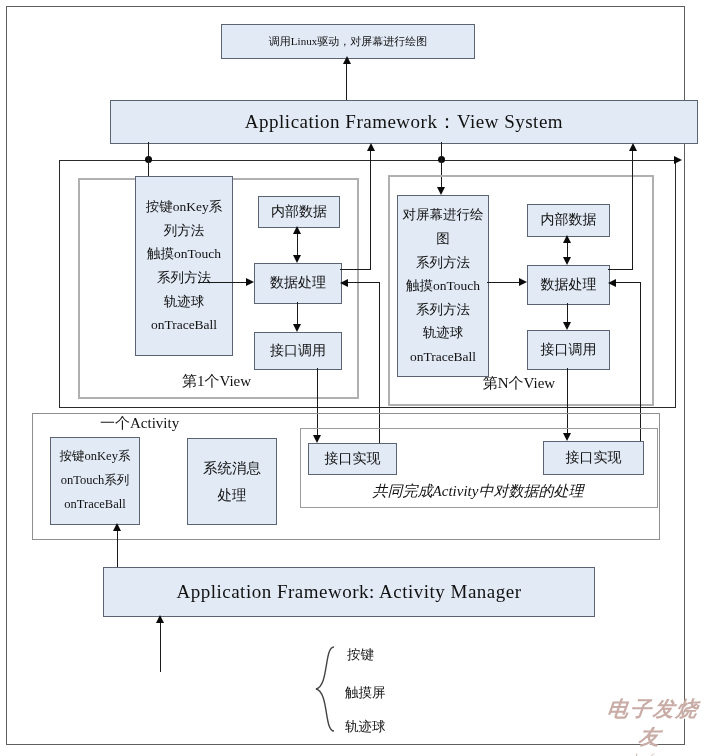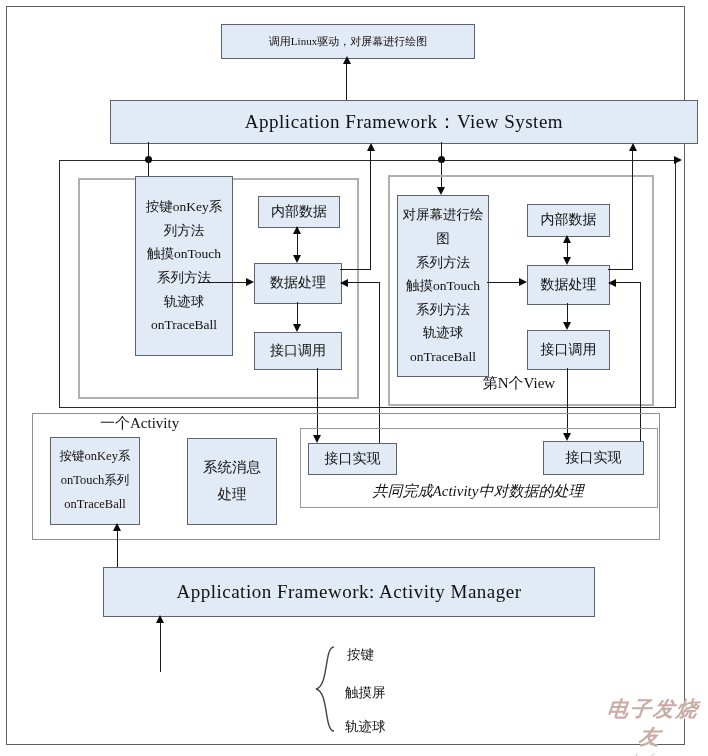--- a/index.html
+++ b/index.html
@@ -54,20 +54,21 @@
   <div class="dot" style="left:145px;top:156px;"></div>
   <div class="dot" style="left:438px;top:156px;"></div>
 
   <div class="vline" style="left:148px;top:142px;height:42px;"></div>
   <div class="a-down" style="left:144px;top:184px;"></div>
 
   <div class="vline" style="left:441px;top:142px;height:45px;"></div>
   <div class="a-down" style="left:437px;top:187px;"></div>
 
   <div class="container" style="left:78px;top:178px;width:277px;height:217px;"></div>
+  <div class="lbl-c" style="left:78px;top:372px;width:277px;">第1个View</div>
 
   <div class="box" style="left:102px;top:176px;width:96px;height:178px;font-size:13.5px;margin-left:33px;">按键onKey系
 列方法
 触摸onTouch
 系列方法
 轨迹球
 onTraceBall</div>
   <div class="box" style="left:258px;top:196px;width:80px;height:30px;font-size:14px;">内部数据</div>
   <div class="box" style="left:254px;top:263px;width:86px;height:39px;font-size:14px;">数据处理</div>
   <div class="box" style="left:254px;top:332px;width:86px;height:36px;font-size:14px;">接口调用</div>
@@ -122,21 +123,21 @@
 
   <div class="vline" style="left:567px;top:368px;height:65px;"></div>
   <div class="a-down" style="left:563px;top:433px;"></div>
 
   <div class="thin-container" style="left:32px;top:413px;width:626px;height:125px;"></div>
   <div class="lbl" style="left:100px;top:414px;">一个Activity</div>
 
   <div class="box" style="left:50px;top:437px;width:88px;height:86px;font-size:12.5px;line-height:1.9;">按键onKey系
 onTouch系列
 onTraceBall</div>
-  <div class="box" style="left:187px;top:438px;width:88px;height:85px;font-size:14.5px;line-height:1.8;font-family:Liberation Mono, monospace;">系统消息
+  <div class="box" style="left:187px;top:438px;width:88px;height:85px;font-size:14.5px;line-height:1.8;">系统消息
 处理</div>
 
   <div class="container" style="left:300px;top:428px;width:356px;height:78px;border-width:1.5px;border-color:#9a9a9a;"></div>
   <div class="box" style="left:308px;top:443px;width:87px;height:30px;font-size:14px;">接口实现</div>
   <div class="box" style="left:543px;top:441px;width:99px;height:32px;font-size:14px;">接口实现</div>
   <div class="lbl-c" style="left:300px;top:482px;width:356px;font-style:italic;">共同完成Activity中对数据的处理</div>
 
   <div class="bar" style="left:103px;top:567px;width:490px;height:48px;">Application Framework: Activity Manager</div>
 
   <div class="a-up" style="left:113px;top:523px;"></div>

